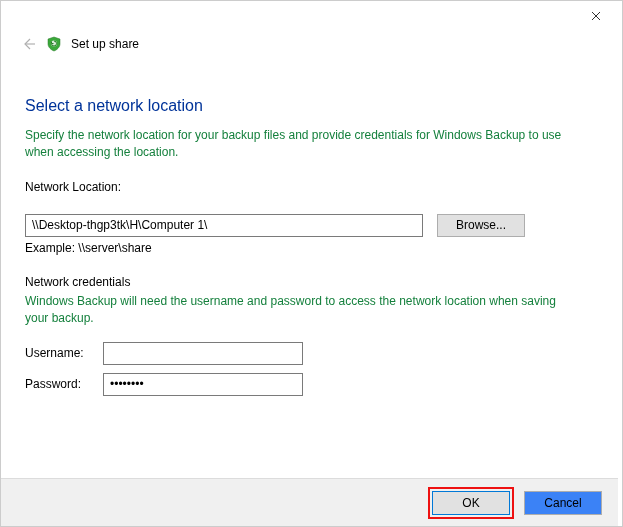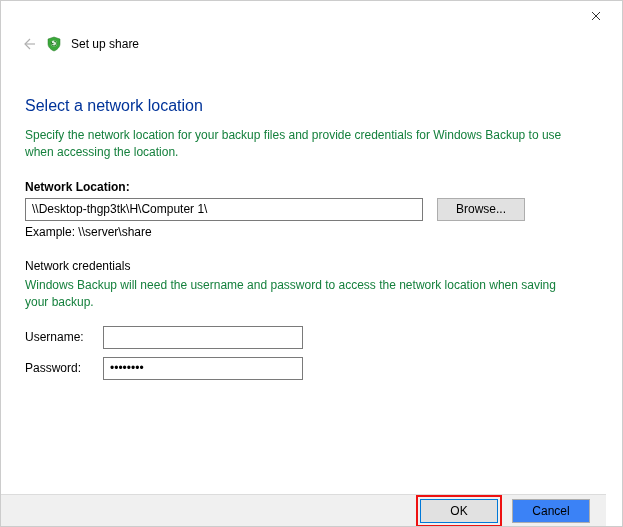--- a/index.html
+++ b/index.html
@@ -59,22 +59,21 @@
     margin: 16px 0 12px 0;
   }
   .body-text {
     font-size: 12px;
     color: #15803d;
     line-height: 1.45;
     margin: 0 0 18px 0;
   }
   .field-label {
     font-size: 12px;
-    margin: 6px 0 4px 0;
-    font-weight: bold;
+    margin: 6px 0 20px 0;
   }
   .loc-row {
     display: flex;
     gap: 14px;
     align-items: center;
     margin-bottom: 4px;
   }
   .text-input {
     font-family: inherit;
     font-size: 12px;
@@ -107,22 +106,22 @@
     align-items: center;
     margin: 8px 0;
   }
   .cred-label {
     width: 78px;
     font-size: 12px;
   }
   .cred-input { width: 200px; }
   .footer {
     position: absolute;
-    left: 0; right: 16px; bottom: 0;
-    height: 32px;
+    left: 0; right: 4px; bottom: 0;
+    height: 48px;
     background: #f0f0f0;
     border-top: 1px solid #dcdcdc;
     display: flex;
     align-items: center;
     justify-content: flex-end;
     gap: 10px;
     padding-right: 16px;
   }
   .footer button {
     font-family: inherit;

